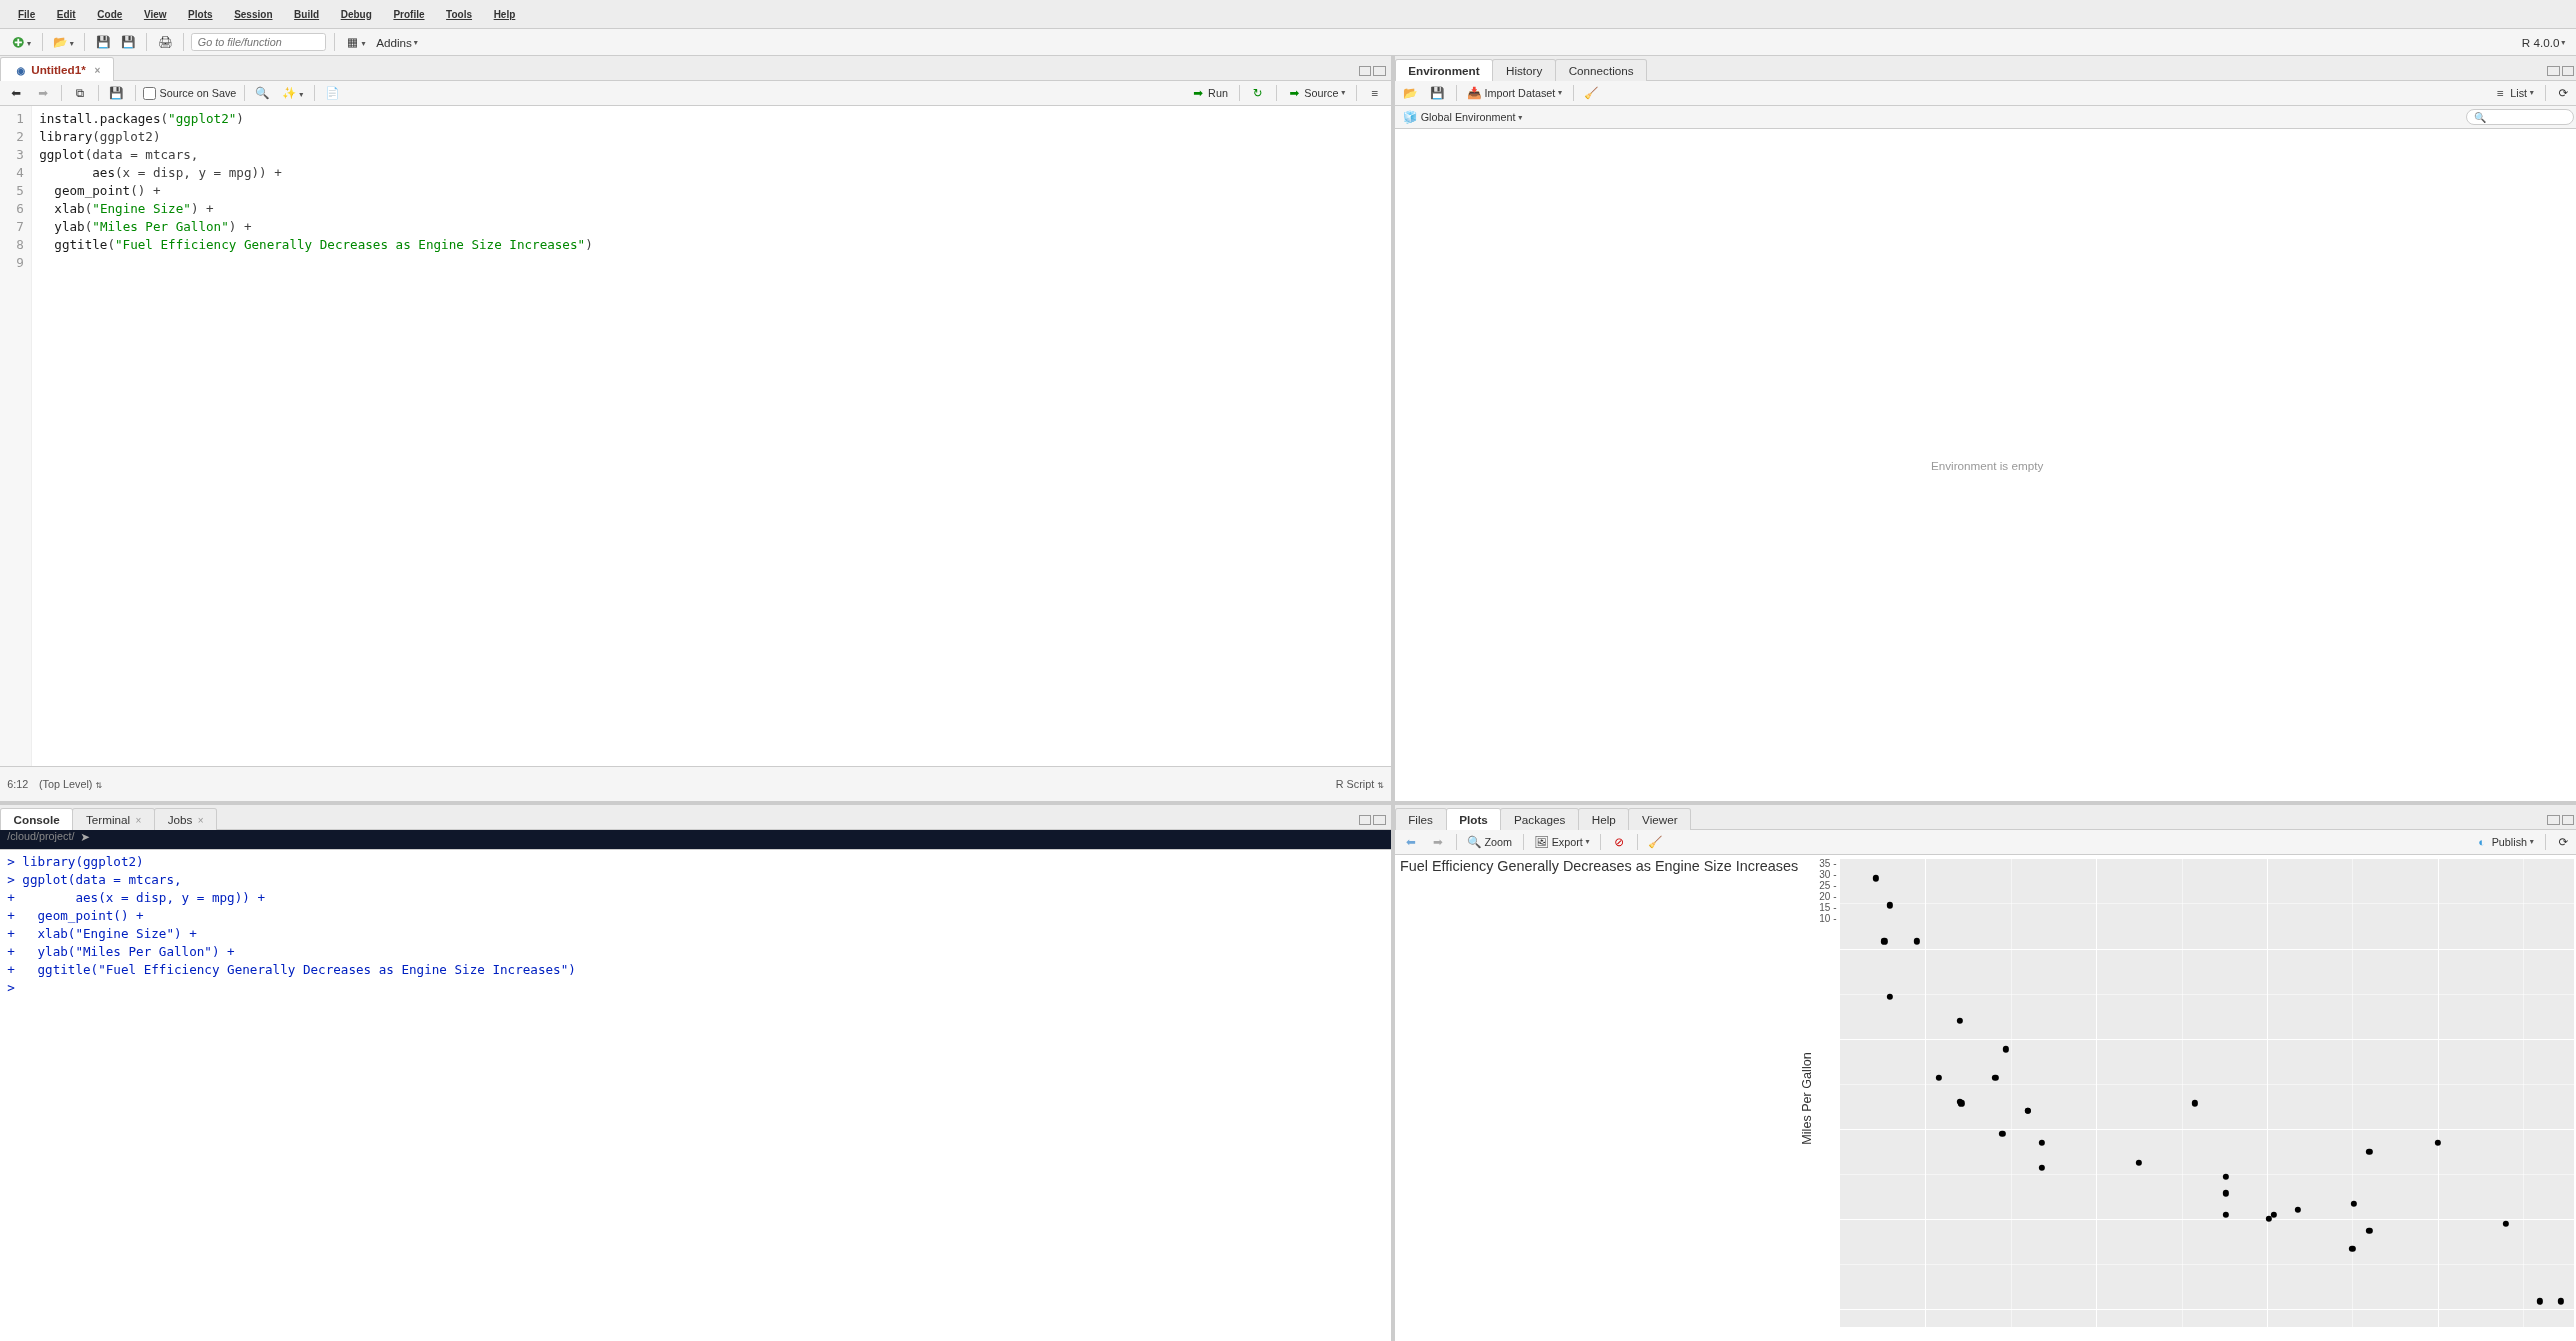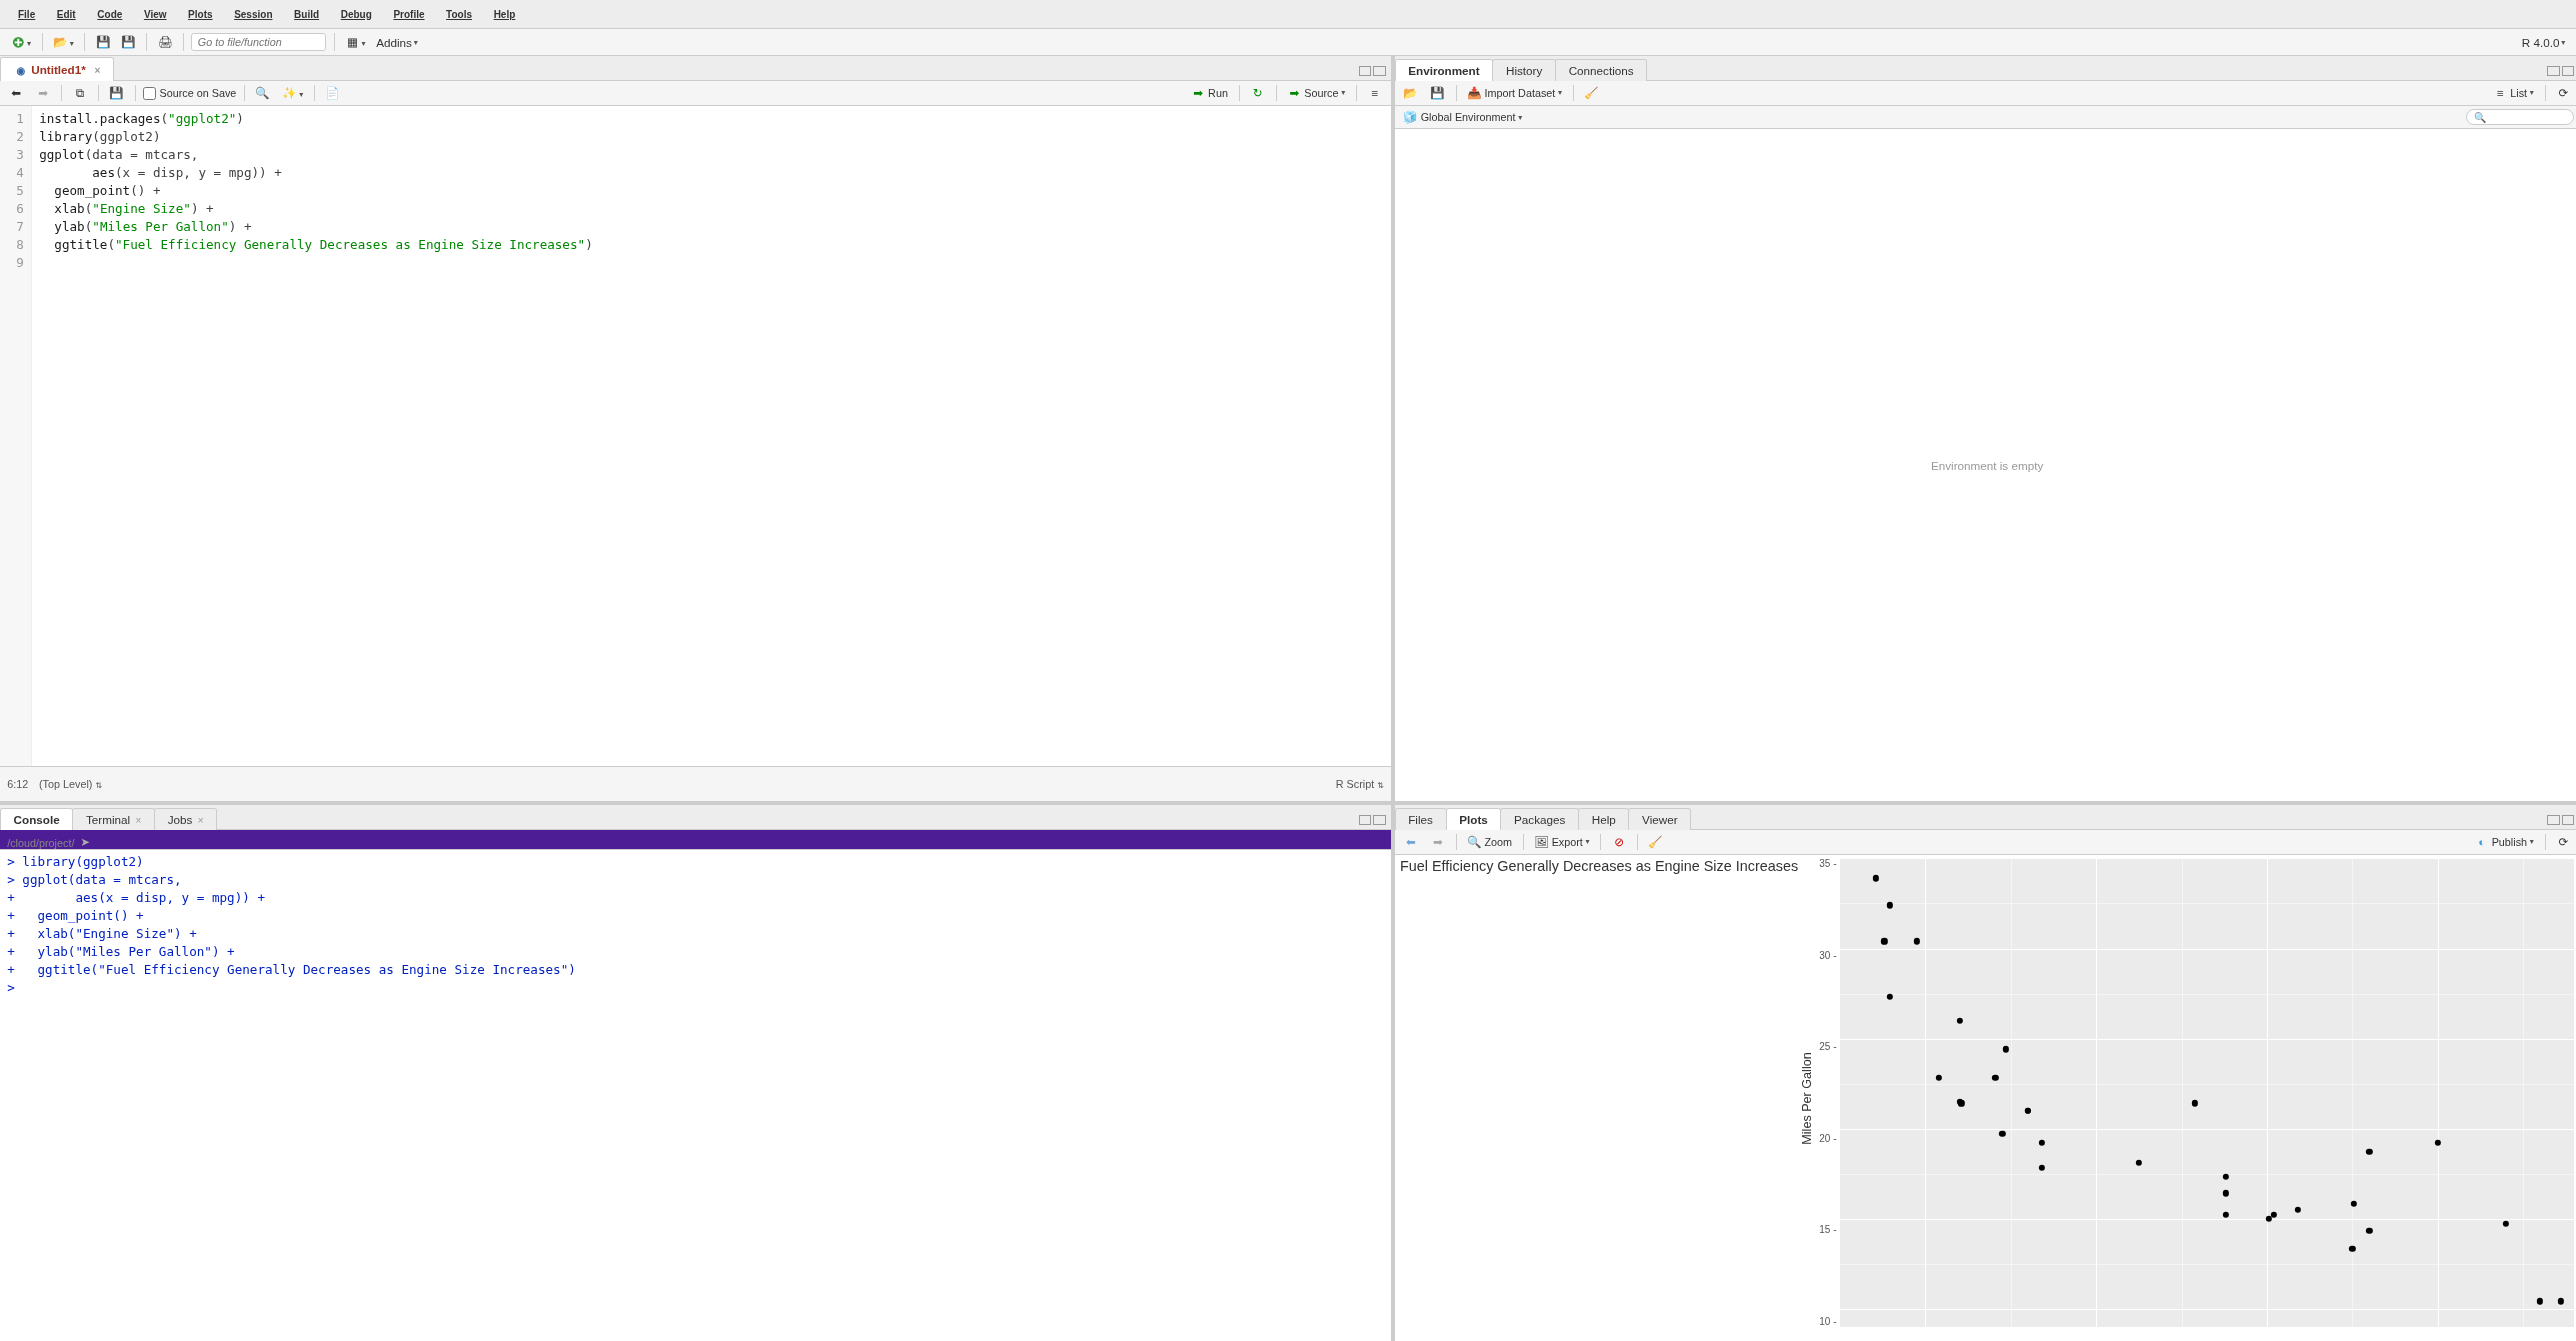--- a/index.html
+++ b/index.html
@@ -49,36 +49,36 @@
 .code .op { color: #404040; }
 
 
 .status-bar { display: flex; background: #f5f5f5; border-top: 0.9px solid #ccc; height: 35px; align-items: center; padding: 0 7.2px; font-size: 10.8px; color: #555; }
 .status-bar .right { margin-left: auto; }
 
 
 .console-body { flex: 1; font-family: Menlo, Consolas, monospace; font-size: 12.6px; padding: 3.6px 7.2px; overflow: auto; white-space: pre; }
 .console-body .prompt { color: #0020c0; }
 .console-body .line { height: 18px; line-height: 18px; }
-.console-path-bar { background: #4c1d95; border-bottom: 0.9px solid #ccc; height: 20px; padding: 0 7.2px; font-size: 10.8px; color: #888; display: flex; align-items: flex-end; }
+.console-path-bar { background: #0f172a; border-bottom: 0.9px solid #ccc; height: 20px; padding: 0 7.2px; font-size: 10.8px; color: #888; display: flex; align-items: flex-start; }
 
 
 .env-empty { flex: 1; display: flex; align-items: center; justify-content: center; color: #999; font-size: 11.7px; background: #fff; }
 
 
 .plot-area { flex: 1; position: relative; background: #fff; }
 
 
 .chart-wrap { position: absolute; inset: 3.6px 5.4px 5.4px 5.4px; display: flex; flex-direction: row; }
 .chart-title { text-align: center; font-size: 14.4px; color: #333; font-family: Arial, sans-serif; margin-bottom: 1.8px; }
 .chart-inner { flex: 1; display: flex; }
 .y-axis-label { writing-mode: vertical-rl; transform: rotate(180deg); text-align: center; font-size: 12.6px; color: #333; padding: 0 1.8px; }
 .plot-grid-wrap { flex: 1; display: flex; flex-direction: column; }
 .plot-with-yticks { flex: 1; display: flex; }
-.y-ticks { display: flex; flex-direction: column; justify-content: space-between; font-size: 10px; color: #555; align-items: flex-end; padding: 0 3.6px; }
+.y-ticks { display: flex; flex-direction: column; justify-content: flex-start; font-size: 10px; color: #555; align-items: flex-end; padding: 0 3.6px; }
 .plot-grid { flex: 1; background: #ebebeb; position: relative; }
 .plot-grid .hline { position: absolute; left: 0; right: 0; height: 0.9px; background: #fff; }
 .plot-grid .vline { position: absolute; top: 0; bottom: 0; width: 0.9px; background: #fff; }
 .plot-grid .pt { position: absolute; width: 6.3px; height: 6.3px; background: #000; border-radius: 50%; transform: translate(-50%, -50%); }
 .x-ticks-row { display: flex; }
 .x-ticks-spacer { width: 29px; }
 .x-ticks { flex: 1; position: relative; height: 12.6px; font-size: 10px; color: #555; }
 .x-ticks span { position: absolute; transform: translateX(-50%); margin-top: 36px; }
 .x-axis-label { text-align: center; font-size: 12.6px; color: #333; }
 

